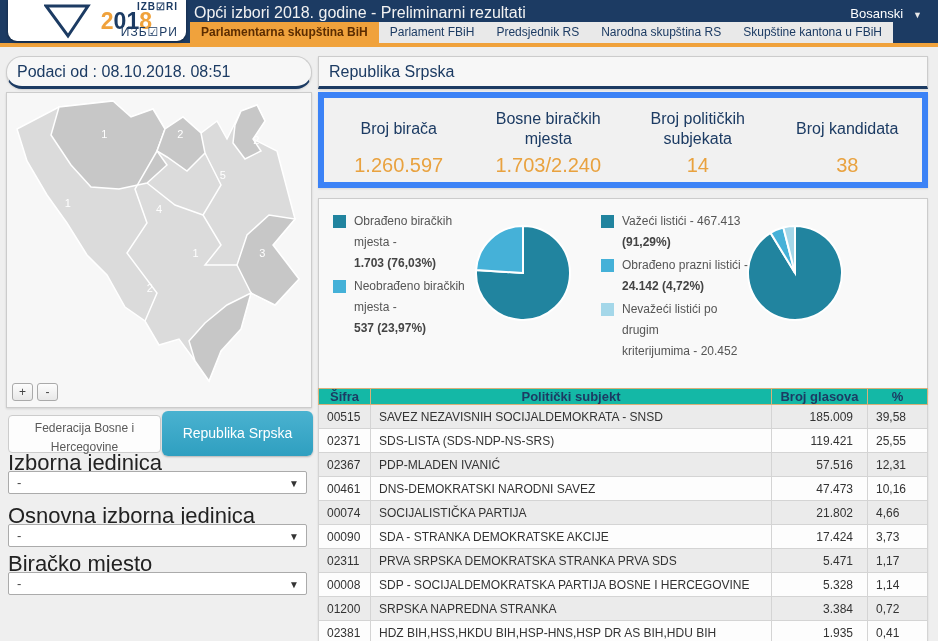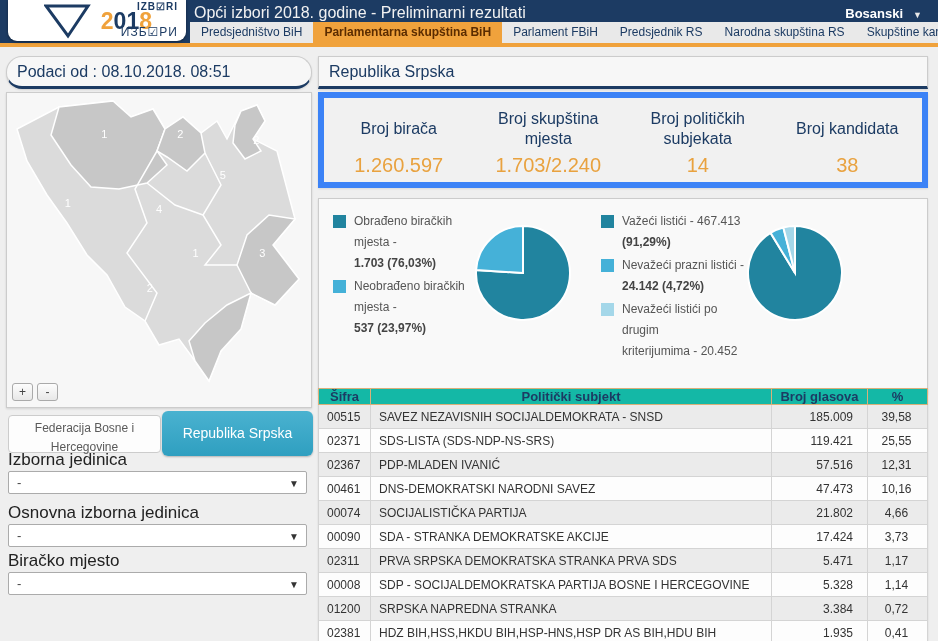--- a/index.html
+++ b/index.html
@@ -17,21 +17,21 @@
     position:absolute; left:8px; top:0; width:178px; height:41px;
     background:#fff; border-radius:0 0 9px 9px; box-shadow:0 1px 3px rgba(0,0,0,.4);
     z-index:5;
   }
   .logo-inner { position:absolute; right:8px; top:1px; width:120px; height:39px; }
   .logo-tri { position:absolute; left:-14px; top:2px; }
   .logo-l1 { position:absolute; right:0; top:0; font-size:10px; font-weight:bold; letter-spacing:1px; color:#1c3b63; }
   .logo-year { position:absolute; right:26px; top:7px; font-size:23px; font-weight:bold; letter-spacing:0px; }
   .logo-l3 { position:absolute; right:0; bottom:1px; font-size:12px; font-weight:normal; letter-spacing:1px; color:#1c3b63; }
   .page-title { position:absolute; left:194px; top:4px; font-size:16px; color:#f2f2f2; }
-  .lang { position:absolute; right:16px; top:6px; font-size:13px; font-weight:bold; color:#fff; cursor:pointer; }
+  .lang { position:absolute; right:16px; top:6px; font-size:13px; font-weight:normal; color:#fff; cursor:pointer; }
   .lang .caret { font-size:9px; margin-left:10px; color:#e8e8e8; }
   .nav-tabs { position:absolute; left:190px; top:22px; height:21px; display:flex; }
   .nav-tab {
     background:#e9e9e9; color:#1c3b63; font-size:12px; line-height:21px;
     padding:0 11px; cursor:pointer; white-space:nowrap;
   }
   .nav-tab.active { background:#f0a23c; color:#5b2c00; font-weight:bold; }
   
   .panel-title {
     position:absolute; background:#f7f7f7; border:1px solid #ccc; border-bottom:3px solid #1c3b63;
@@ -56,21 +56,21 @@
     position:absolute; left:2px; top:4px; width:153px; height:38px;
     background:#fdfdfd; border:1px solid #ccc; border-radius:4px;
     font-size:12px; color:#5a5a5a; text-align:center; padding-top:3px; line-height:19px; cursor:pointer;
   }
   .entity-tab-rs {
     position:absolute; left:156px; top:0; width:151px; height:45px;
     background:linear-gradient(#4ab2d0,#2f9fc0); border-radius:6px;
     font-size:14px; color:#fff; text-align:center; line-height:45px; cursor:pointer;
     box-shadow:0 1px 2px rgba(0,0,0,.25);
   }
-  .filter-label { position:absolute; left:8px; font-size:17px; color:#222; }
+  .filter-label { position:absolute; left:8px; font-size:22px; color:#222; }
   .filter-select {
     position:absolute; left:8px; width:299px; height:23px;
     background:#fff; border:1px solid #ababab; border-radius:2px;
     font-size:13px; color:#444; line-height:21px; padding-left:8px; cursor:pointer;
   }
   .filter-select .sel-caret { position:absolute; right:7px; top:1px; font-size:10px; color:#333; }
   
   .right-title { left:318px; top:56px; width:610px; height:33px; }
   .stats-box {
     position:absolute; left:318px; top:92px; width:610px; height:96px;
@@ -104,21 +104,21 @@
   .results-table td {
     font-size:12px; color:#333; height:24px; padding:0 8px;
     border:1px solid #d4d4d4;
   }
   .results-table tr:nth-child(odd) td { background:#ebebeb; }
   .results-table tr:nth-child(even) td { background:#fdfdfd; }
   .col-code { width:52px; }
   .col-votes { width:96px; }
   .col-pct { width:60px; }
   td.num { text-align:right; padding-right:14px; }
-  td.pct { text-align:center; padding-right:10px; }
+  td.pct { text-align:left; padding-right:10px; }
 </style>
 </head>
 <body>
 
 <div class="header"></div>
 <div class="orange-line"></div>
 
 <div class="logo-box">
   <div class="logo-inner">
     <svg class="logo-tri" width="56" height="36" viewBox="0 0 56 36">
@@ -130,21 +130,20 @@
   </div>
 </div>
 
 <div class="page-title">Opći izbori 2018. godine - Preliminarni rezultati</div>
 
 <div class="lang">
   <span>Bosanski</span><span class="caret">▼</span>
 </div>
 
 <div class="nav-tabs">
-    <div class="nav-tab">Predsjedništvo BiH</div>
     <div class="nav-tab active">Parlamentarna skupština BiH</div>
     <div class="nav-tab">Parlament FBiH</div>
     <div class="nav-tab">Predsjednik RS</div>
     <div class="nav-tab">Narodna skupština RS</div>
     <div class="nav-tab">Skupštine kantona u FBiH</div>
   </div>
 
 <div class="panel-title left-title">Podaci od : 08.10.2018. 08:51</div>
 
 <div class="map-box">
@@ -203,21 +202,21 @@
 
 <div class="stats-box" id="stats-box">
     <div class="stat">
       <div class="stat-label">
         <span style="max-width: 130px;">Broj birača</span>
       </div>
       <div class="stat-value">1.260.597</div>
     </div>
     <div class="stat">
       <div class="stat-label">
-        <span style="max-width: 130px;">Broj skupština mjesta</span>
+        <span style="max-width: 130px;">Bosne biračkih mjesta</span>
       </div>
       <div class="stat-value">1.703/2.240</div>
     </div>
     <div class="stat">
       <div class="stat-label">
         <span style="max-width: 130px;">Broj političkih subjekata</span>
       </div>
       <div class="stat-value">14</div>
     </div>
     <div class="stat">
@@ -253,21 +252,21 @@
       <div class="legend-item">
         <div class="legend-swatch" style="background: rgb(33, 132, 159);"></div>
         <div class="legend-lines">
           <div class="legend-line">Važeći listići - 467.413</div>
           <div class="legend-line bold">(91,29%)</div>
         </div>
       </div>
       <div class="legend-item">
         <div class="legend-swatch" style="background: rgb(69, 177, 216);"></div>
         <div class="legend-lines">
-          <div class="legend-line">Nevažeći prazni listići -</div>
+          <div class="legend-line">Obrađeno prazni listići -</div>
           <div class="legend-line bold">24.142 (4,72%)</div>
         </div>
       </div>
       <div class="legend-item">
         <div class="legend-swatch" style="background: rgb(164, 215, 233);"></div>
         <div class="legend-lines">
           <div class="legend-line">Nevažeći listići po drugim</div>
           <div class="legend-line">kriterijumima - 20.452</div>
         </div>
       </div>

